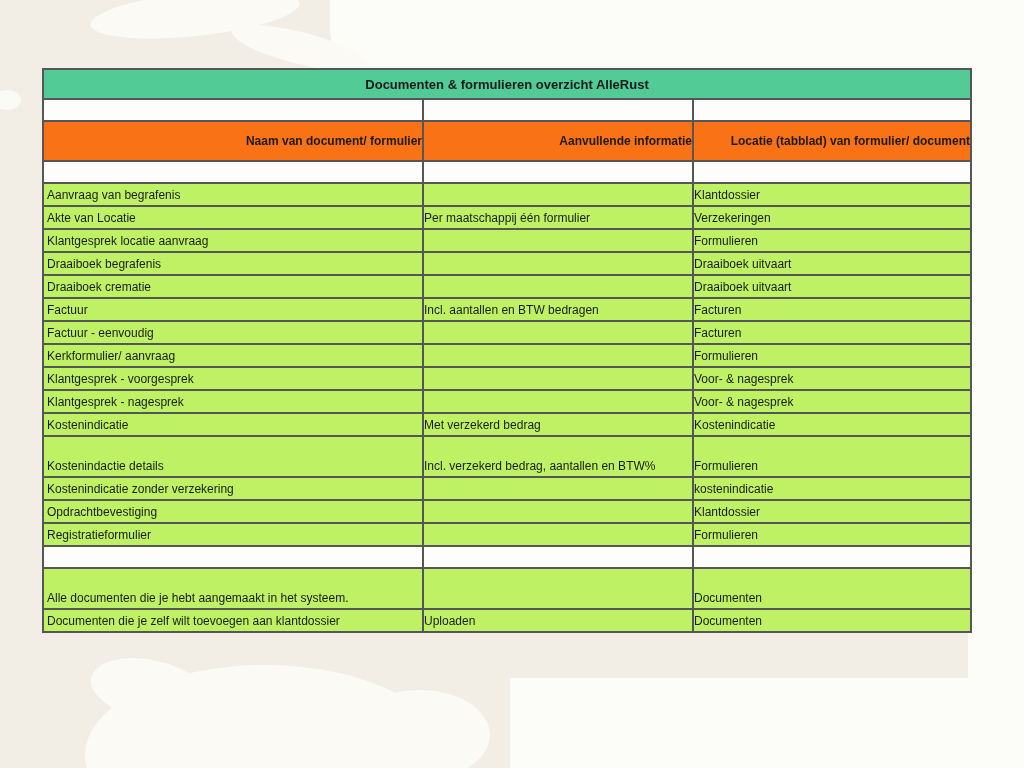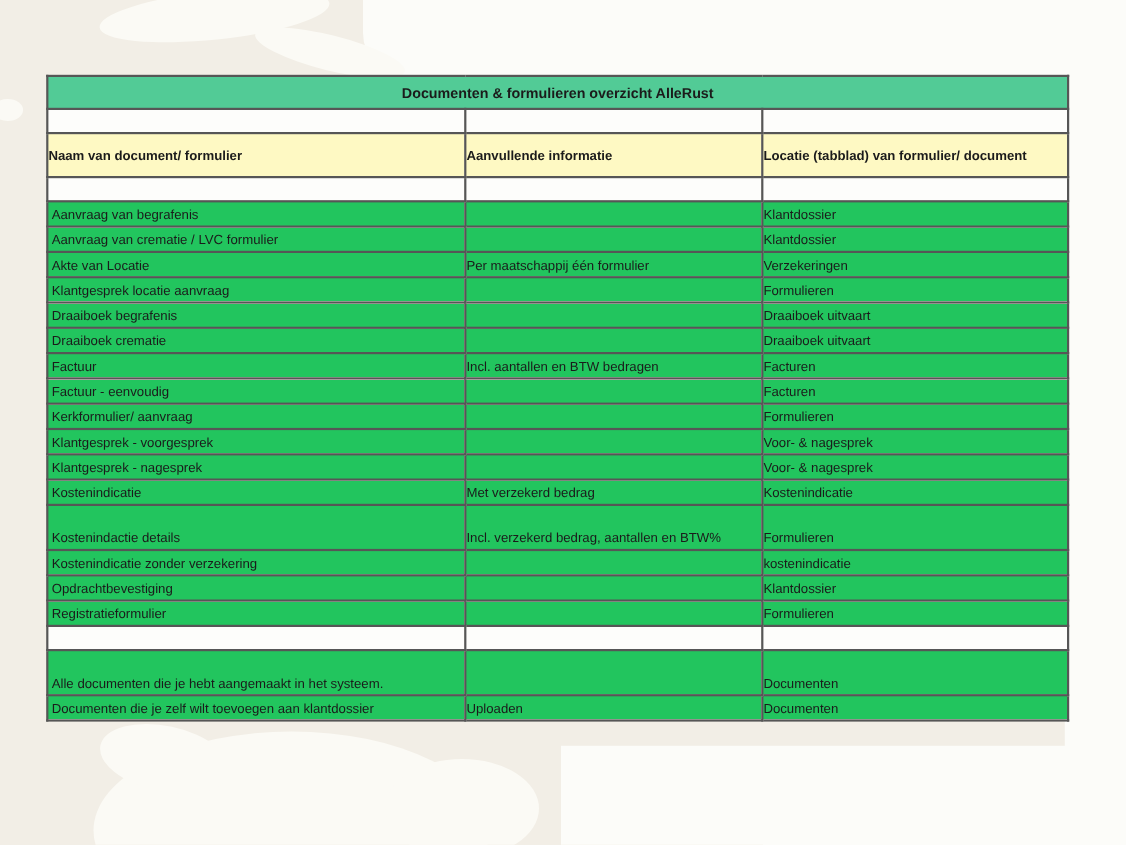--- a/index.html
+++ b/index.html
@@ -21,26 +21,26 @@
     overflow:hidden;white-space:nowrap;
     padding:0;
   }
   tr.row-title td{
     background:#52cb96;height:28px;
     text-align:center;vertical-align:middle;
     font-weight:bold;font-size:13px;
   }
   tr.row-spacer td{background:#fdfdfb;height:20px;}
   tr.row-header td{
-    background:#fef9c3;height:38px;
-    text-align:left;vertical-align:middle;
+    background:#f97316;height:38px;
+    text-align:right;vertical-align:middle;
     font-weight:bold;font-size:12px;
   }
   tr.row-data td{
-    background:#22c55e;height:18px;
+    background:#bef264;height:18px;
     vertical-align:bottom;padding-bottom:3px;
   }
   tr.row-tall td{height:36px;}
   td.cell-name{text-align:left;padding-left:3px;}
   td.cell-info,td.cell-location{}
 </style>
 </head>
 <body>
 
 <svg class="bg-layer" viewBox="0 0 1024 768" xmlns="http://www.w3.org/2000/svg" aria-hidden="true">
@@ -80,25 +80,20 @@
         <td>Aanvullende informatie</td>
         <td>Locatie (tabblad) van formulier/ document</td>
       </tr>
       <tr class="row-spacer">
         <td></td>
         <td></td>
         <td></td>
       </tr>
       <tr class="row-data">
         <td class="cell-name">Aanvraag van begrafenis</td>
-        <td class="cell-info"></td>
-        <td class="cell-location">Klantdossier</td>
-      </tr>
-      <tr class="row-data">
-        <td class="cell-name">Aanvraag van crematie / LVC formulier</td>
         <td class="cell-info"></td>
         <td class="cell-location">Klantdossier</td>
       </tr>
       <tr class="row-data">
         <td class="cell-name">Akte van Locatie</td>
         <td class="cell-info">Per maatschappij één formulier</td>
         <td class="cell-location">Verzekeringen</td>
       </tr>
       <tr class="row-data">
         <td class="cell-name">Klantgesprek locatie aanvraag</td>

